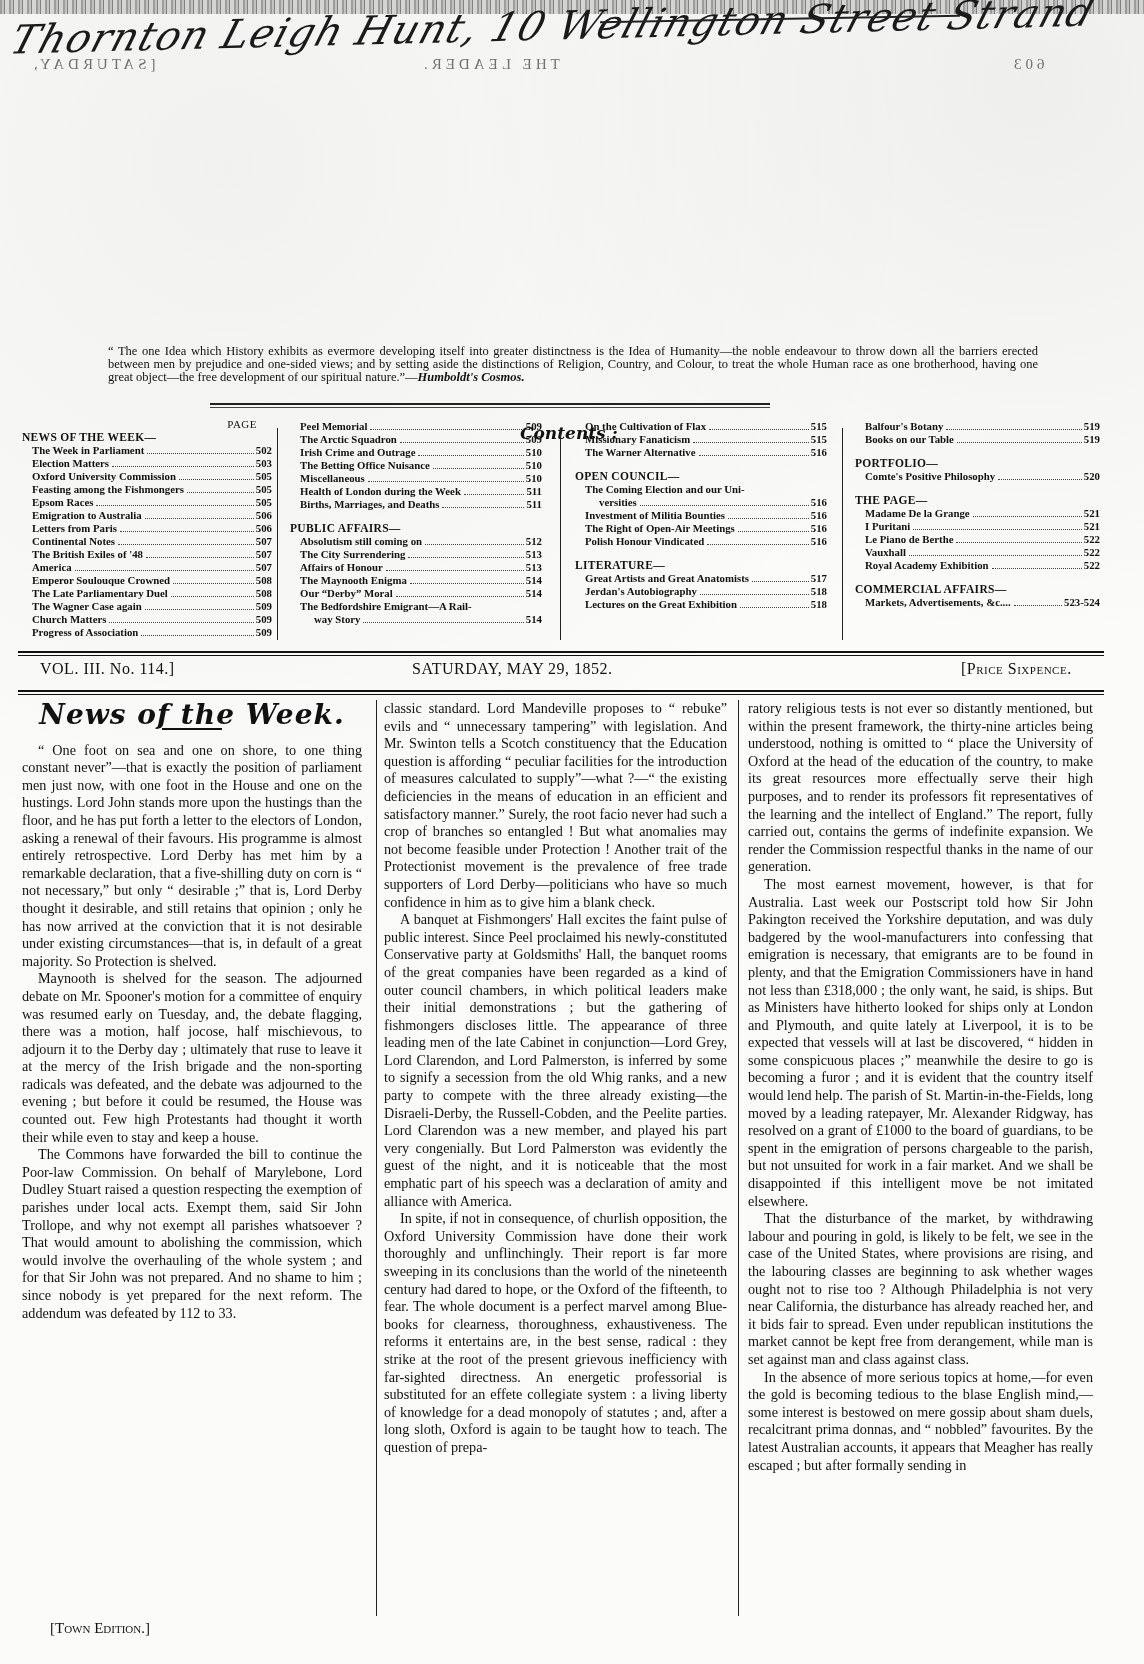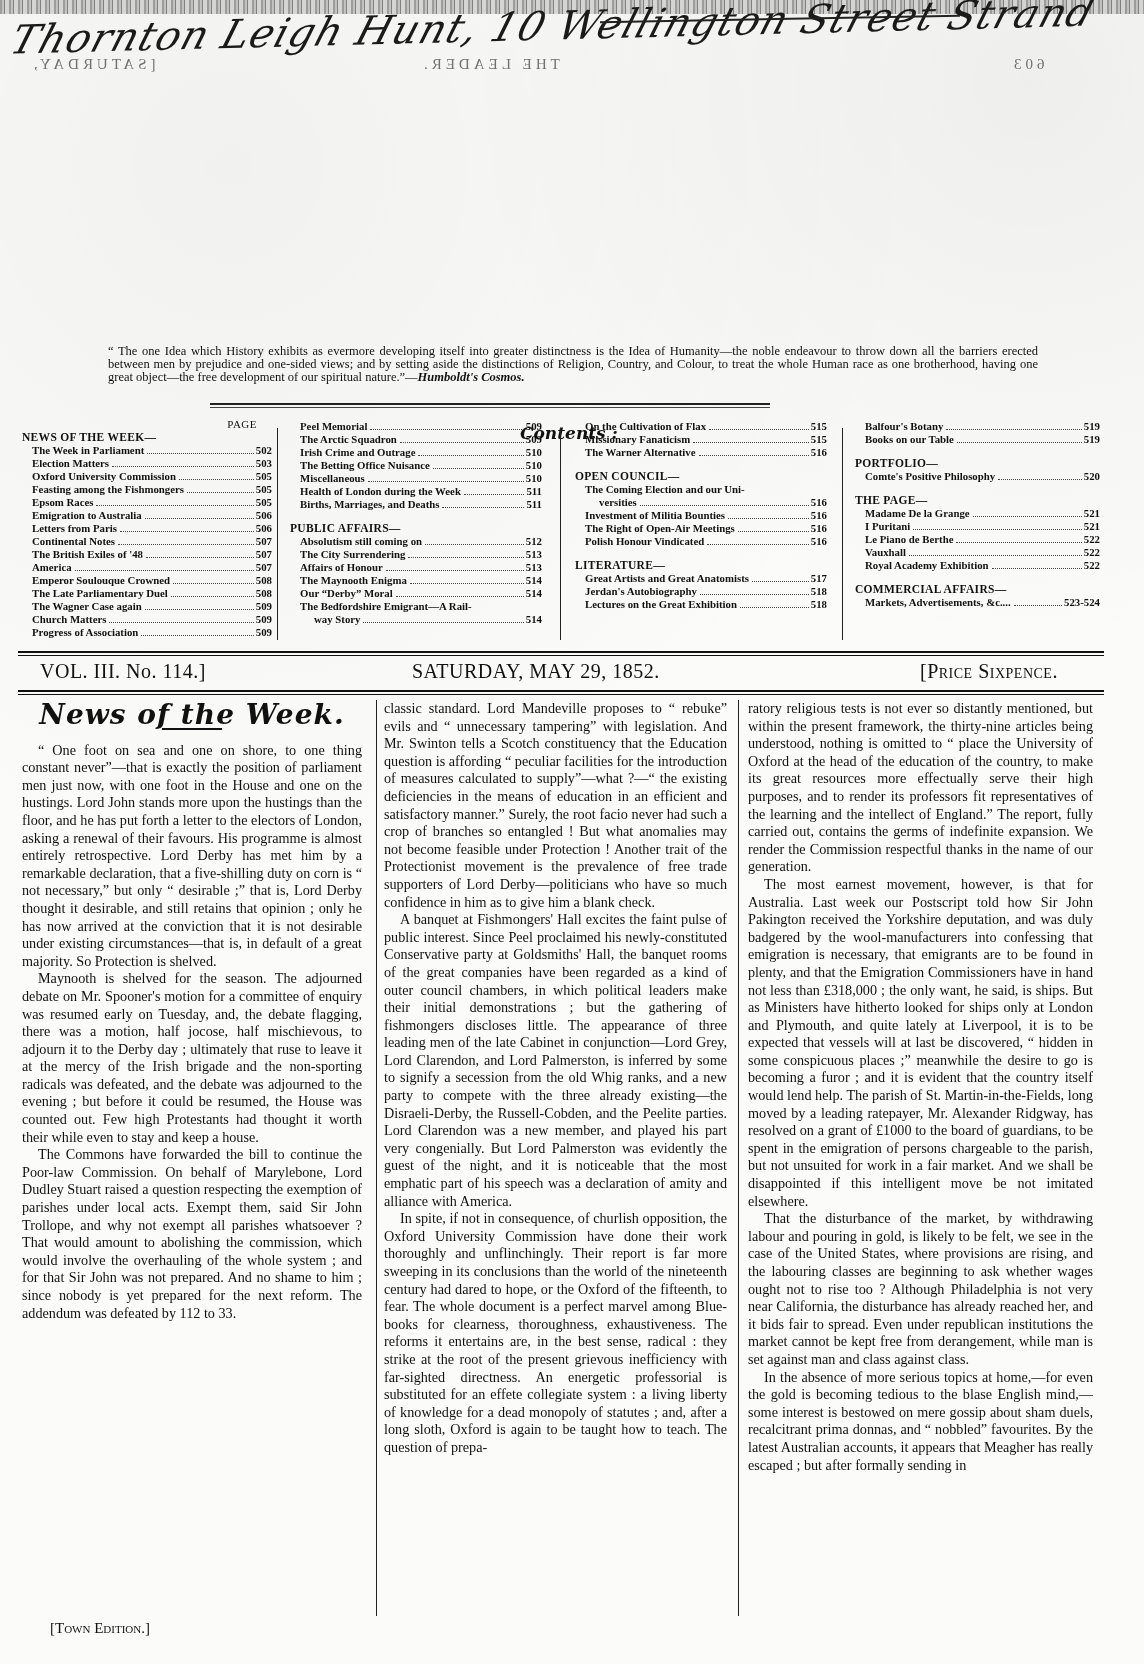--- a/index.html
+++ b/index.html
@@ -47,21 +47,21 @@
   .toc-row { display: flex; align-items: baseline; font-size: 10.8px; line-height: 12.6px; font-weight: bold; padding-left: 10px; }
   .toc-row .label { white-space: nowrap; }
   .toc-row .dots { flex: 1; border-bottom: 1px dotted #444; margin: 0 2px 3px 3px; min-width: 4px; }
   .toc-row .pg { white-space: nowrap; }
   .toc-row.cont { padding-left: 24px; }
   .page-hdr { position: absolute; right: 15px; top: -2px; font-size: 11px; font-weight: normal; letter-spacing: .5px; }
   .toc-divider { position: absolute; top: 428px; width: 1px; height: 212px; background: #222; }
 
   
   .rule-top { position: absolute; left: 18px; top: 651px; width: 1086px; height: 5px; border-top: 2px solid #111; border-bottom: 1px solid #111; }
-  .dateline { position: absolute; top: 660px; font-size: 20px; letter-spacing: .5px; }
+  .dateline { position: absolute; top: 660px; font-size: 16px; letter-spacing: .5px; }
   .rule-bot { position: absolute; left: 18px; top: 690px; width: 1086px; height: 5px; border-top: 2px solid #111; border-bottom: 1px solid #111; }
   .sc { font-variant: small-caps; }
 
   
   .col { position: absolute; top: 700px; width: 340px; font-size: 14.2px; line-height: 17.6px; text-align: justify; hyphens: manual; }
   .col p { text-indent: 16px; }
   .col p.noind { text-indent: 0; }
   .col-rule { position: absolute; top: 700px; width: 1px; height: 916px; background: #222; }
   .nw-title { font-family: "DejaVu Serif", serif; font-weight: bold; font-size: 28px; text-align: center; font-style: italic; letter-spacing: 1px; margin: 6px 0 4px 0; }
   .nw-rule { width: 60px; height: 2px; background: #111; margin: 0 auto 12px auto; }
@@ -368,21 +368,21 @@
           <span class="label">Markets, Advertisements, &amp;c....</span>
           <span class="dots"></span>
           <span class="pg">523-524</span>
         </div>
       </div>
   </div>
 
   <div class="rule-top"></div>
   <div class="dateline" style="left:40px;">VOL. III. No. 114.]</div>
   <div class="dateline" style="left:412px;">SATURDAY, MAY 29, 1852.</div>
-  <div class="dateline sc" style="left:920px;">[Price Sixpence.</div>
+  <div class="dateline sc" style="left:961px;">[Price Sixpence.</div>
   <div class="rule-bot"></div>
 
   <div class="col" style="left:22px;">
     <div class="nw-title">News of the Week.</div>
     <div class="nw-rule"></div>
     <div id="col0">
         <p>“ One foot on sea and one on shore, to one thing constant never”—that is exactly the position of parliament men just now, with one foot in the House and one on the hustings. Lord John stands more upon the hustings than the floor, and he has put forth a letter to the electors of London, asking a renewal of their favours. His programme is almost entirely retrospective. Lord Derby has met him by a remarkable declaration, that a five-shilling duty on corn is “ not necessary,” but only “ desirable ;” that is, Lord Derby thought it desirable, and still retains that opinion ; only he has now arrived at the conviction that it is not desirable under existing circumstances—that is, in default of a great majority. So Protection is shelved.</p>
         <p>Maynooth is shelved for the season. The adjourned debate on Mr. Spooner's motion for a committee of enquiry was resumed early on Tuesday, and, the debate flagging, there was a motion, half jocose, half mischievous, to adjourn it to the Derby day ; ultimately that ruse to leave it at the mercy of the Irish brigade and the non-sporting radicals was defeated, and the debate was adjourned to the evening ; but before it could be resumed, the House was counted out. Few high Protestants had thought it worth their while even to stay and keep a house.</p>
         <p>The Commons have forwarded the bill to continue the Poor-law Commission. On behalf of Marylebone, Lord Dudley Stuart raised a question respecting the exemption of parishes under local acts. Exempt them, said Sir John Trollope, and why not exempt all parishes whatsoever ? That would amount to abolishing the commission, which would involve the overhauling of the whole system ; and for that Sir John was not prepared. And no shame to him ; since nobody is yet prepared for the next reform. The addendum was defeated by 112 to 33.</p>
       </div>

